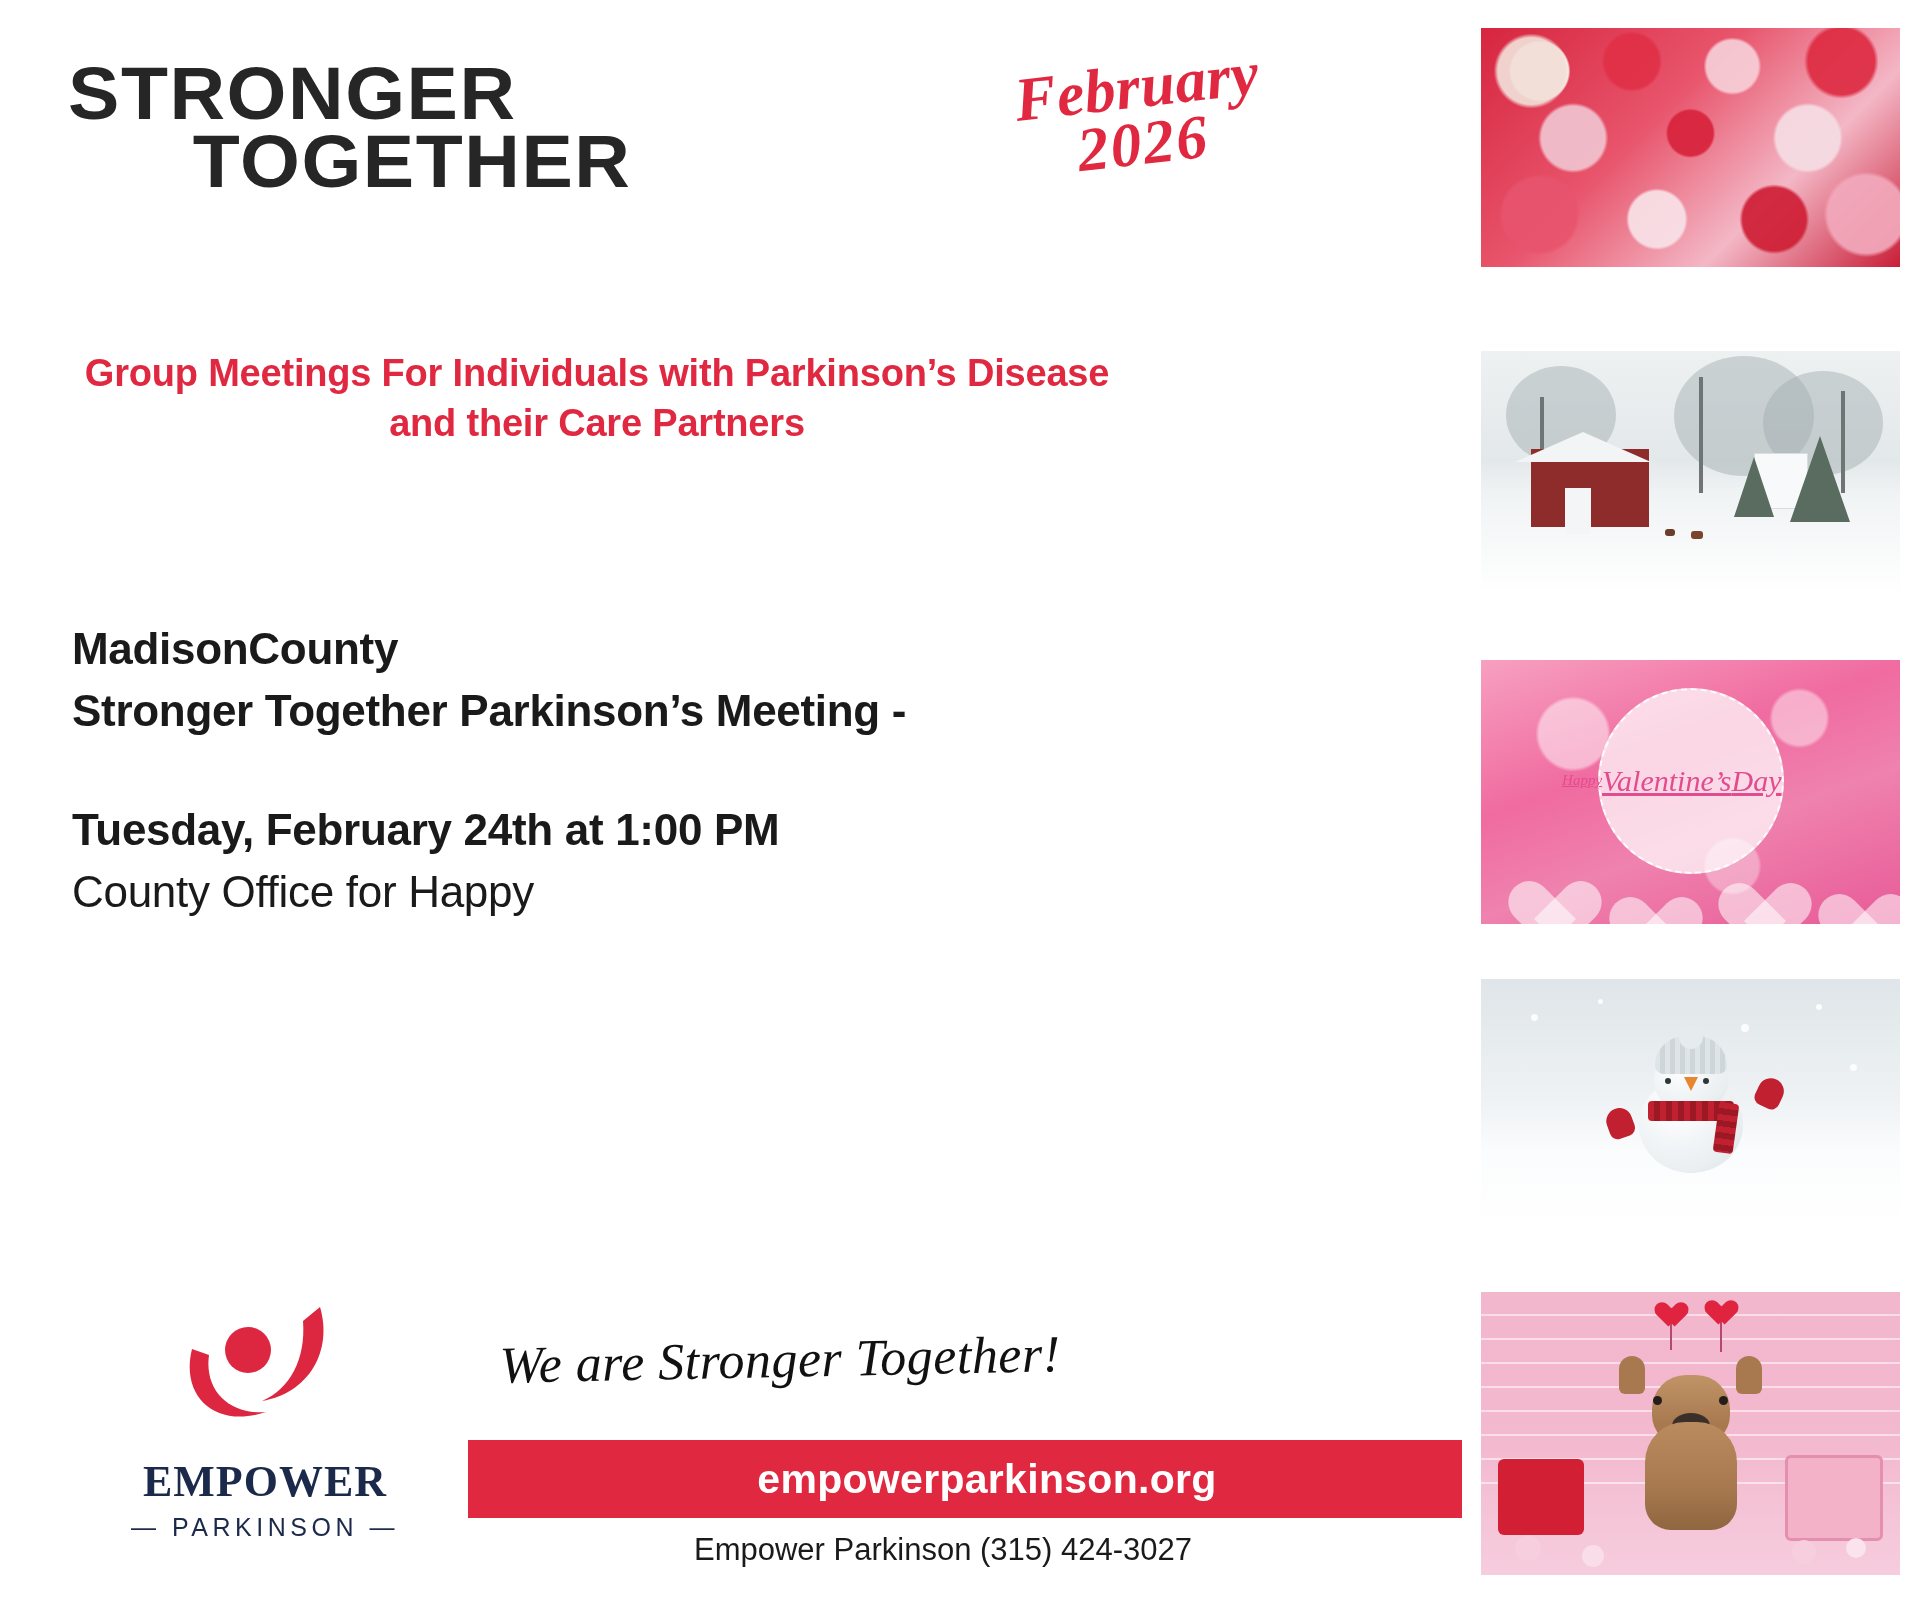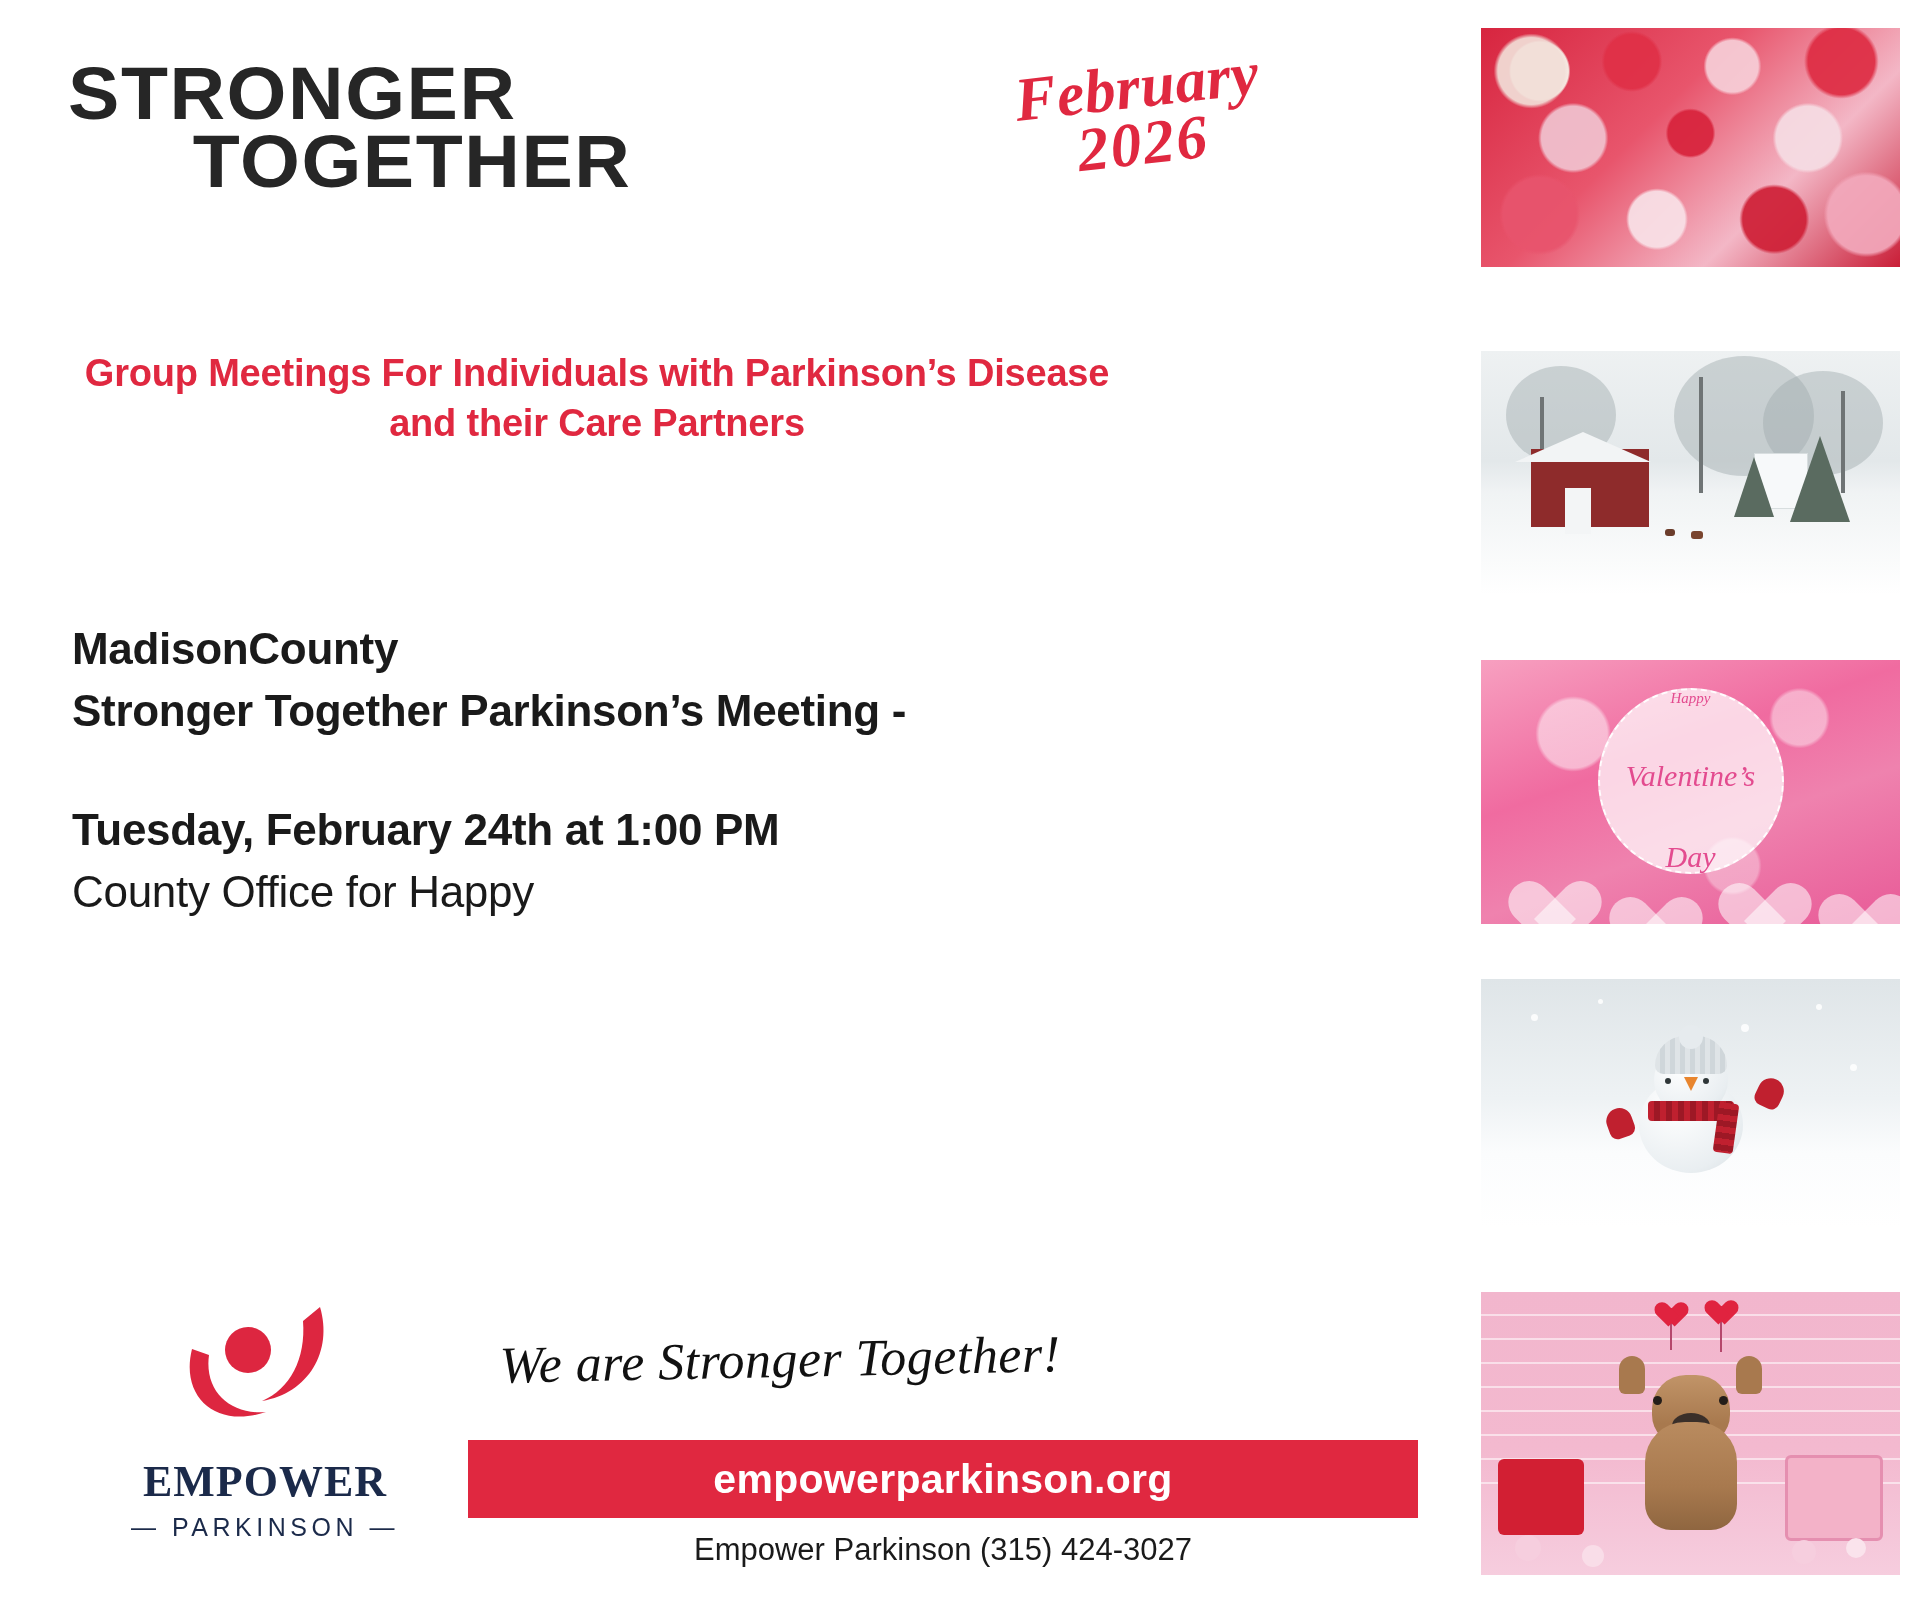--- a/index.html
+++ b/index.html
@@ -166,20 +166,21 @@
   .url-banner {
     position: absolute;
     left: 468px;
     top: 1440px;
     width: 950px;
     height: 78px;
     background: #E02840;
     display: flex;
     align-items: center;
     justify-content: center;
+    padding-left: 44px;
   }
   .url-banner span {
     color: #ffffff;
     font-family: "Liberation Sans", sans-serif;
     font-weight: 700;
     font-size: 41px;
     letter-spacing: 0.3px;
   }
 
   .footer-contact {
@@ -306,24 +307,24 @@
   }
   .val-circle {
     position: absolute;
     left: 50%; top: 46%;
     transform: translate(-50%, -50%);
     width: 182px; height: 182px;
     border-radius: 50%;
     background: rgba(255,255,255,0.72);
     border: 2px dashed rgba(255,255,255,0.95);
     display: flex;
-    flex-direction: column;
     align-items: center;
-    justify-content: space-between;
+    justify-content: flex-end;
     color: #e34b8f;
+    text-decoration: underline;
   }
   .val-happy {
     font-family: "Liberation Serif", serif;
     font-style: italic;
     font-size: 15px;
     margin-bottom: 2px;
   }
   .val-main {
     font-family: "Liberation Serif", serif;
     font-style: italic;

